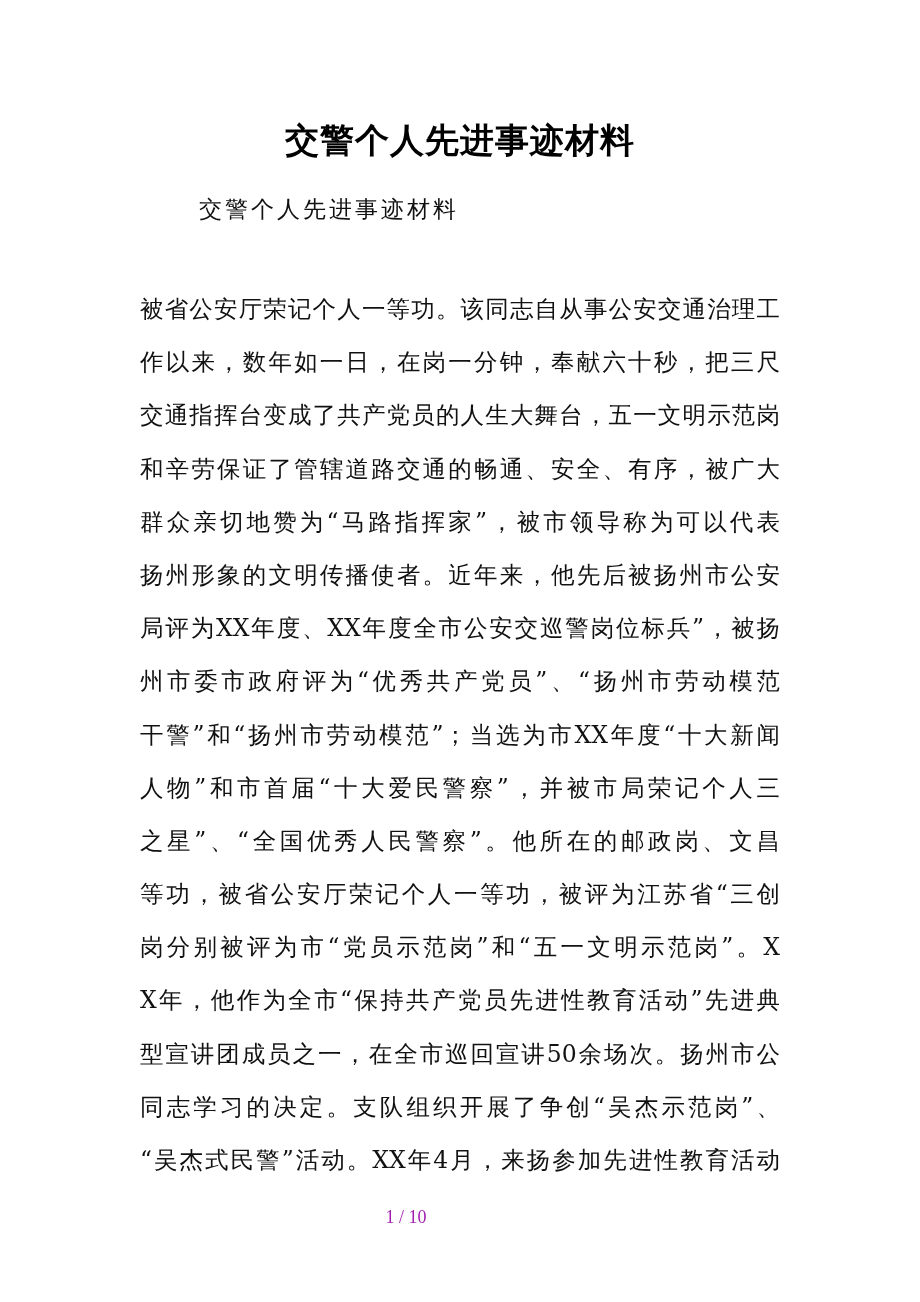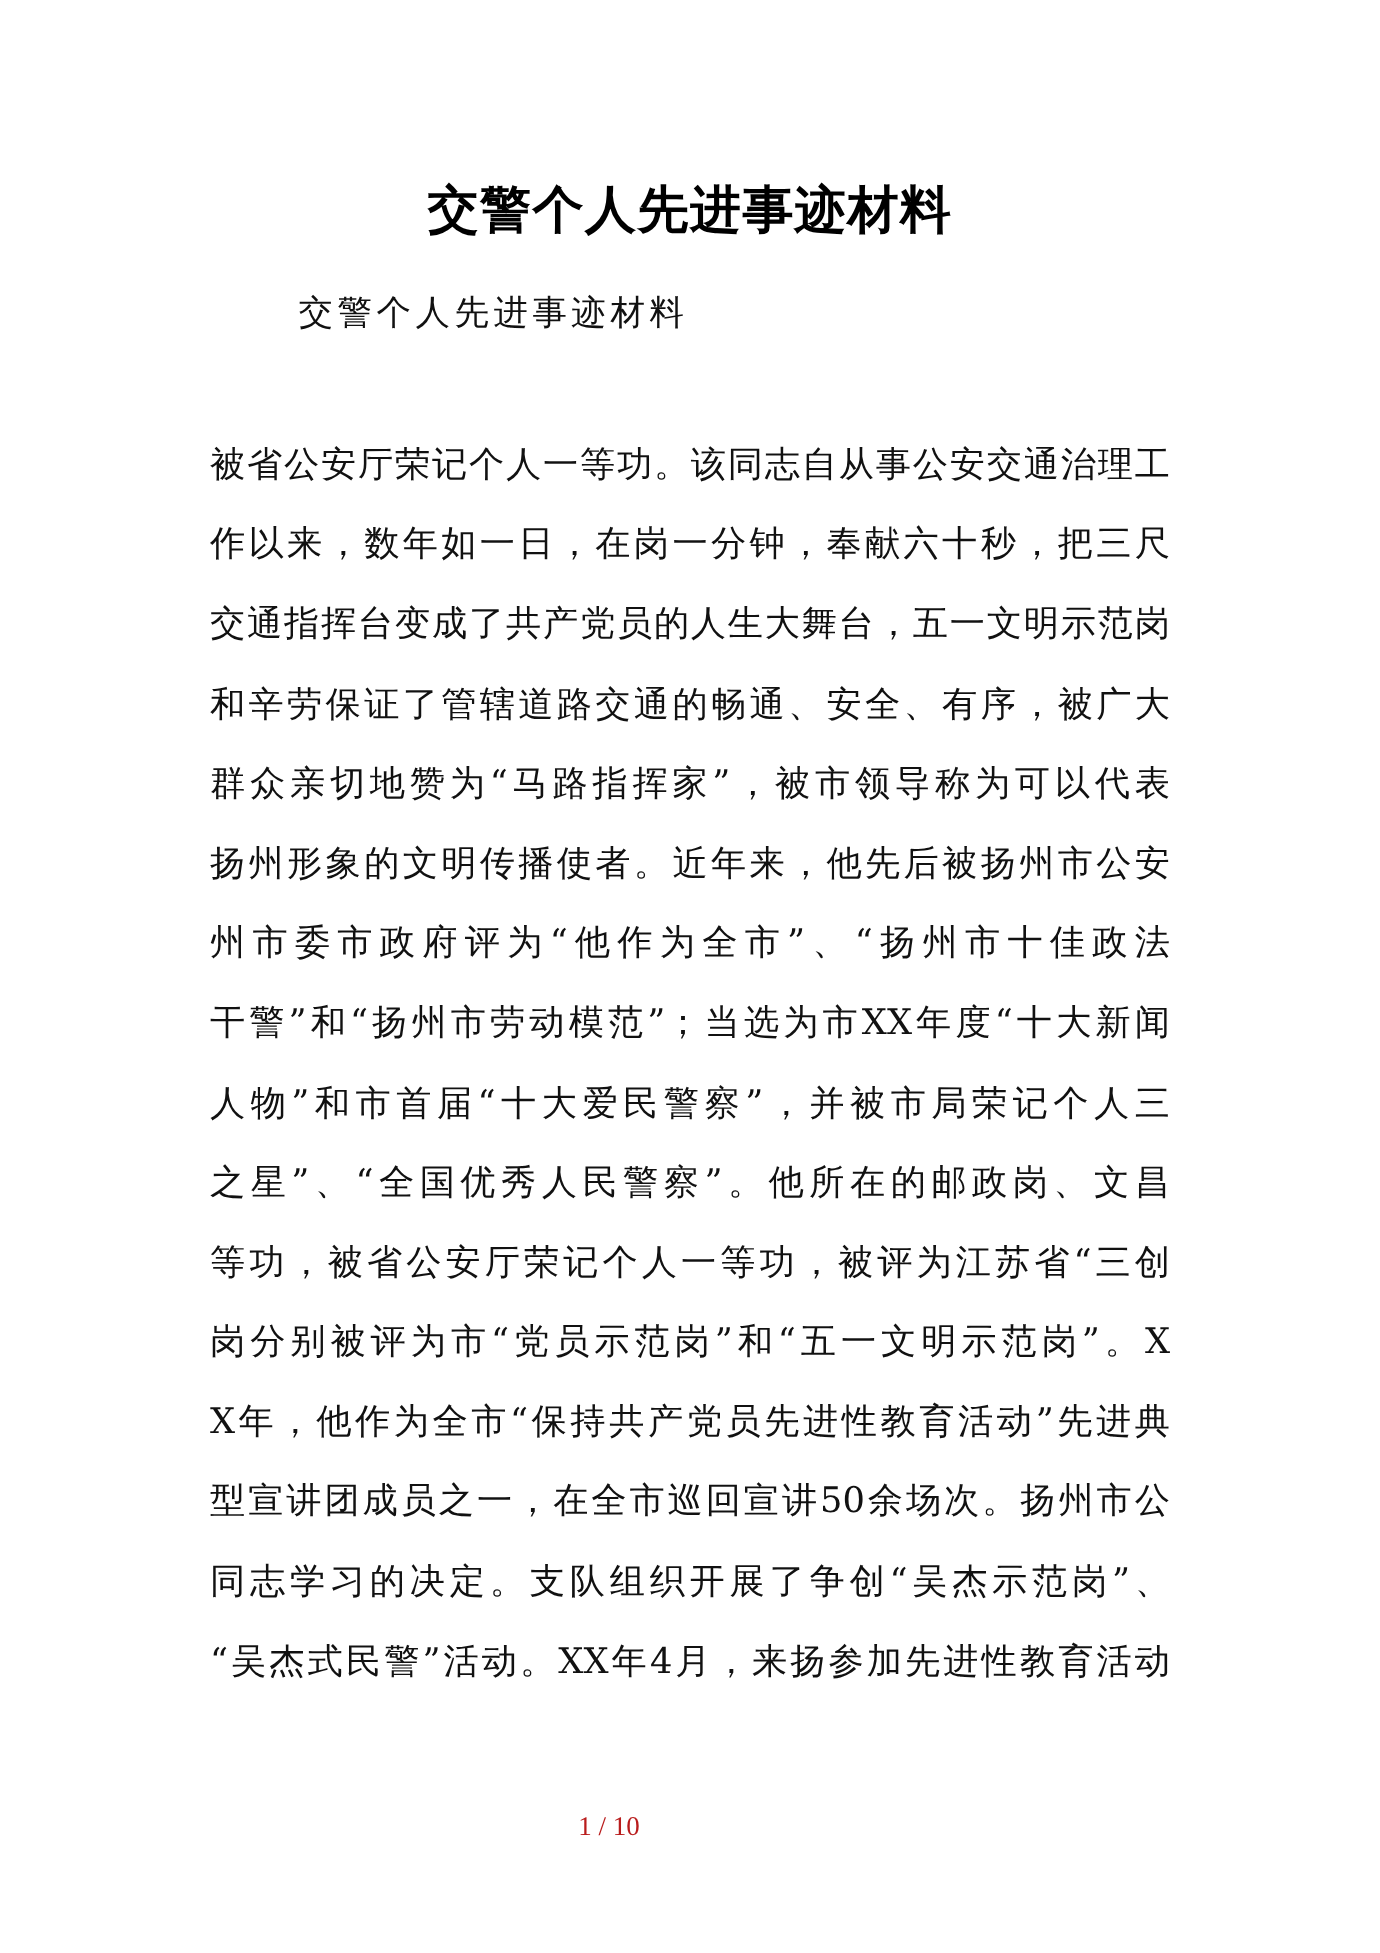--- a/index.html
+++ b/index.html
@@ -69,38 +69,39 @@
     }
     .page-number {
       position: absolute;
       left: 0;
       top: 1205px;
       width: 812px;
       text-align: center;
       font-family: "Liberation Serif", "DejaVu Serif", serif;
       font-size: 18px;
       line-height: 24px;
-      color: #b91c1c;
+      color: #a21caf;
     }
   </style>
 </head>
 <body>
 
 <div class="page">
   <h1 class="doc-title">交警个人先进事迹材料</h1>
   <h2 class="doc-subtitle">交警个人先进事迹材料</h2>
 
   <div class="body-text">
     <span class="line">被省公安厅荣记个人一等功。该同志自从事公安交通治理工</span>
     <span class="line">作以来，数年如一日，在岗一分钟，奉献六十秒，把三尺</span>
     <span class="line">交通指挥台变成了共产党员的人生大舞台，五一文明示范岗</span>
     <span class="line">和辛劳保证了管辖道路交通的畅通、安全、有序，被广大</span>
     <span class="line">群众亲切地赞为“马路指挥家”，被市领导称为可以代表</span>
     <span class="line">扬州形象的文明传播使者。近年来，他先后被扬州市公安</span>
-    <span class="line">州市委市政府评为“他作为全市”、“扬州市十佳政法</span>
+    <span class="line">局评为XX年度、XX年度全市公安交巡警岗位标兵”，被扬</span>
+    <span class="line">州市委市政府评为“优秀共产党员”、“扬州市劳动模范</span>
     <span class="line">干警”和“扬州市劳动模范”；当选为市XX年度“十大新闻</span>
     <span class="line">人物”和市首届“十大爱民警察”，并被市局荣记个人三</span>
     <span class="line">之星”、“全国优秀人民警察”。他所在的邮政岗、文昌</span>
     <span class="line">等功，被省公安厅荣记个人一等功，被评为江苏省“三创</span>
     <span class="line">岗分别被评为市“党员示范岗”和“五一文明示范岗”。X</span>
     <span class="line">X年，他作为全市“保持共产党员先进性教育活动”先进典</span>
     <span class="line">型宣讲团成员之一，在全市巡回宣讲50余场次。扬州市公</span>
     <span class="line">同志学习的决定。支队组织开展了争创“吴杰示范岗”、</span>
     <span class="line">“吴杰式民警”活动。XX年4月，来扬参加先进性教育活动</span>
   </div>

